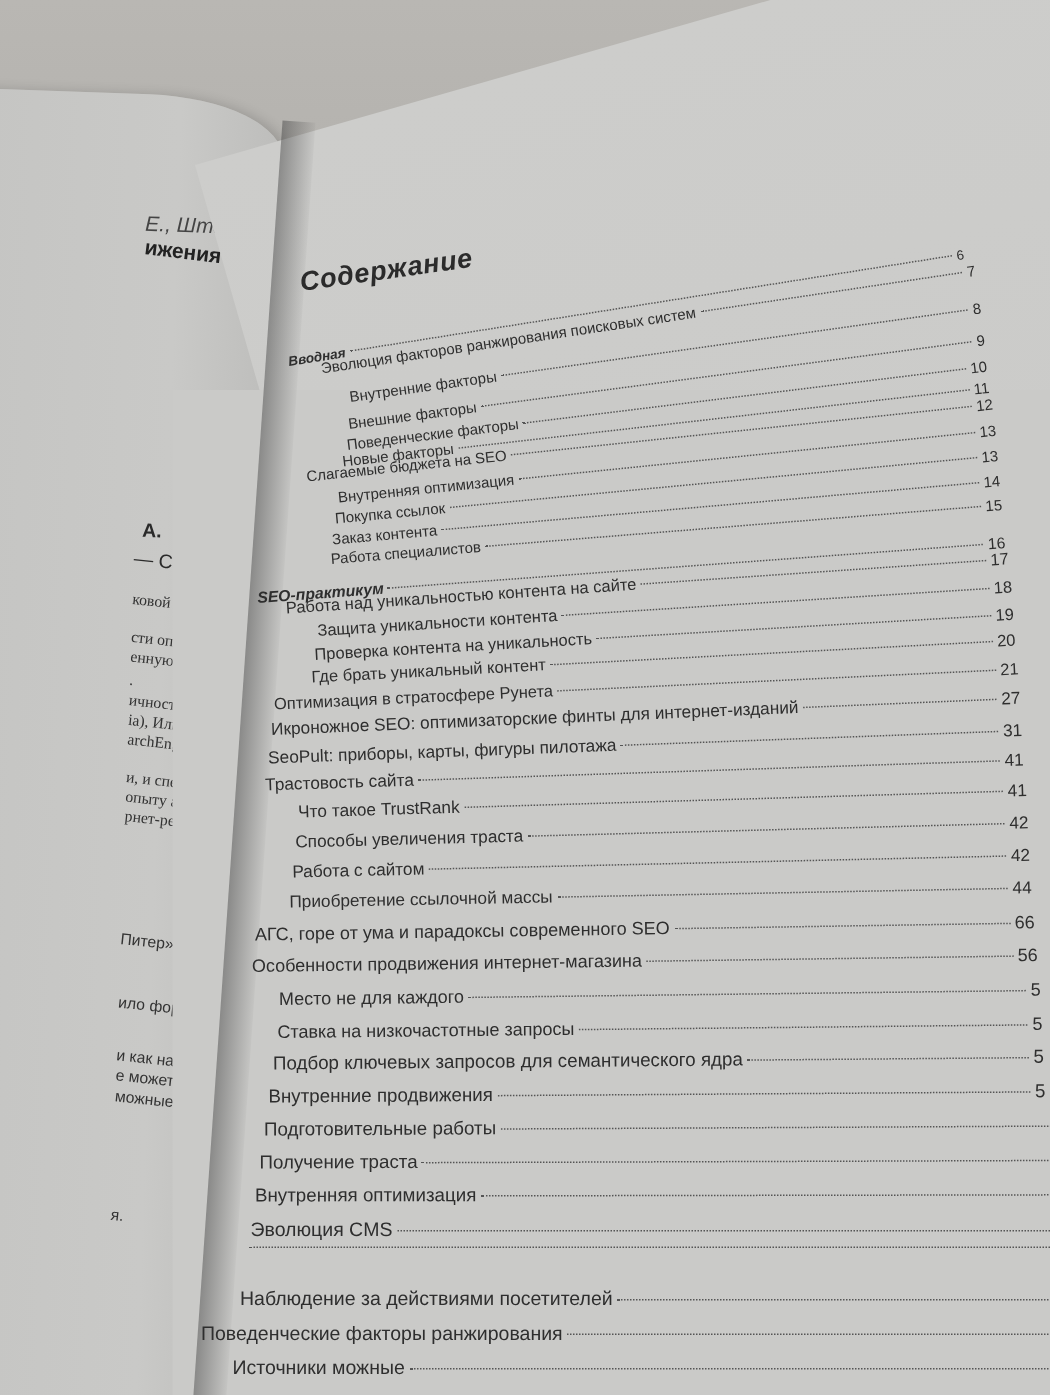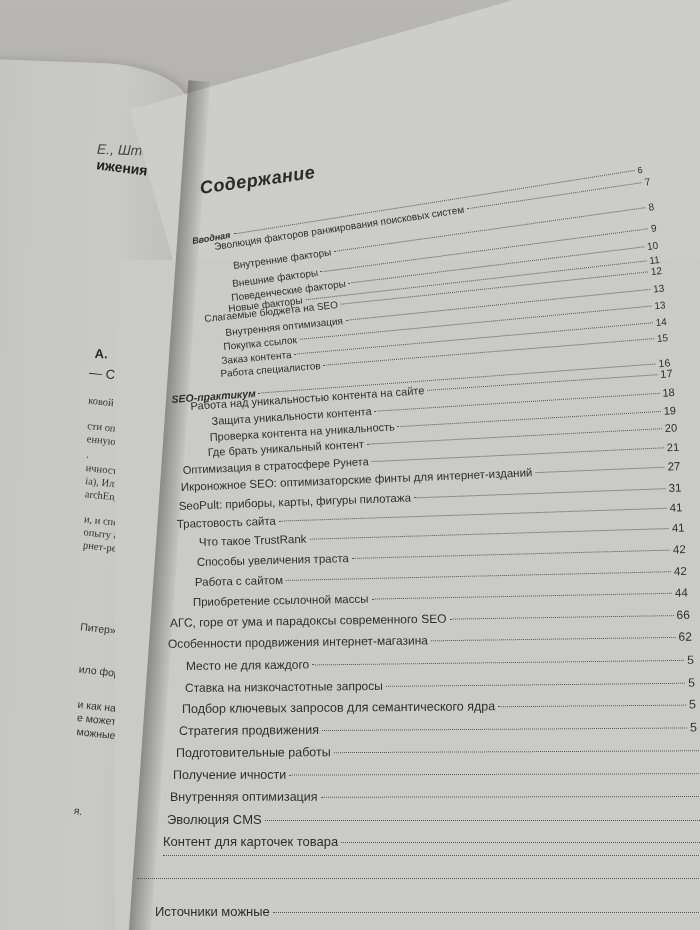--- a/index.html
+++ b/index.html
@@ -224,72 +224,73 @@
       <span class="pg">44</span>
     </div>
   <div class="toc-row" style="left:170px;top:616px;width:520px;font-size:12px;transform:rotate(-0.9deg)">
       <span class="lbl">АГС, горе от ума и парадоксы современного SEO</span>
       <span class="dots"></span>
       <span class="pg">66</span>
     </div>
   <div class="toc-row" style="left:168px;top:637px;width:524px;font-size:12px;transform:rotate(-0.8deg)">
       <span class="lbl">Особенности продвижения интернет-магазина</span>
       <span class="dots"></span>
-      <span class="pg">62</span>
+      <span class="pg">56</span>
     </div>
   <div class="toc-row" style="left:186px;top:659px;width:508px;font-size:12px;transform:rotate(-0.7deg)">
       <span class="lbl">Место не для каждого</span>
       <span class="dots"></span>
       <span class="pg">5</span>
     </div>
   <div class="toc-row" style="left:185px;top:681px;width:510px;font-size:12px;transform:rotate(-0.6deg)">
       <span class="lbl">Ставка на низкочастотные запросы</span>
       <span class="dots"></span>
       <span class="pg">5</span>
     </div>
   <div class="toc-row" style="left:182px;top:702px;width:514px;font-size:12.5px;transform:rotate(-0.5deg)">
       <span class="lbl">Подбор ключевых запросов для семантического ядра</span>
       <span class="dots"></span>
       <span class="pg">5</span>
     </div>
   <div class="toc-row" style="left:179px;top:724px;width:518px;font-size:12.5px;transform:rotate(-0.4deg)">
-      <span class="lbl">Стратегия продвижения</span>
+      <span class="lbl">Внутренние продвижения</span>
       <span class="dots"></span>
       <span class="pg">5</span>
     </div>
   <div class="toc-row" style="left:176px;top:746px;width:530px;font-size:12.5px;transform:rotate(-0.3deg)">
       <span class="lbl">Подготовительные работы</span>
       <span class="dots"></span>
       <span class="pg"></span>
     </div>
   <div class="toc-row" style="left:173px;top:768px;width:533px;font-size:12.5px;transform:rotate(-0.2deg)">
-      <span class="lbl">Получение ичности</span>
+      <span class="lbl">Получение траста</span>
       <span class="dots"></span>
       <span class="pg"></span>
     </div>
   <div class="toc-row" style="left:170px;top:790px;width:536px;font-size:12.5px;transform:rotate(-0.1deg)">
       <span class="lbl">Внутренняя оптимизация</span>
       <span class="dots"></span>
       <span class="pg"></span>
     </div>
   <div class="toc-row" style="left:167px;top:812px;width:540px;font-size:13px">
       <span class="lbl">Эволюция CMS</span>
       <span class="dots"></span>
       <span class="pg"></span>
     </div>
   <div class="toc-row" style="left:163px;top:834px;width:544px;font-size:13px">
-      <span class="lbl">Контент для карточек товара</span>
       <span class="dots"></span>
       <span class="pg"></span>
     </div>
   <div class="toc-row" style="left:160px;top:858px;width:548px;font-size:13px">
+      <span class="lbl">Наблюдение за действиями посетителей</span>
       <span class="dots"></span>
       <span class="pg"></span>
     </div>
   <div class="toc-row" style="left:134px;top:881px;width:574px;font-size:13px">
+      <span class="lbl">Поведенческие факторы ранжирования</span>
       <span class="dots"></span>
       <span class="pg"></span>
     </div>
   <div class="toc-row" style="left:155px;top:904px;width:553px;font-size:13px">
       <span class="lbl">Источники можные</span>
       <span class="dots"></span>
       <span class="pg"></span>
     </div>
 </div>
 

